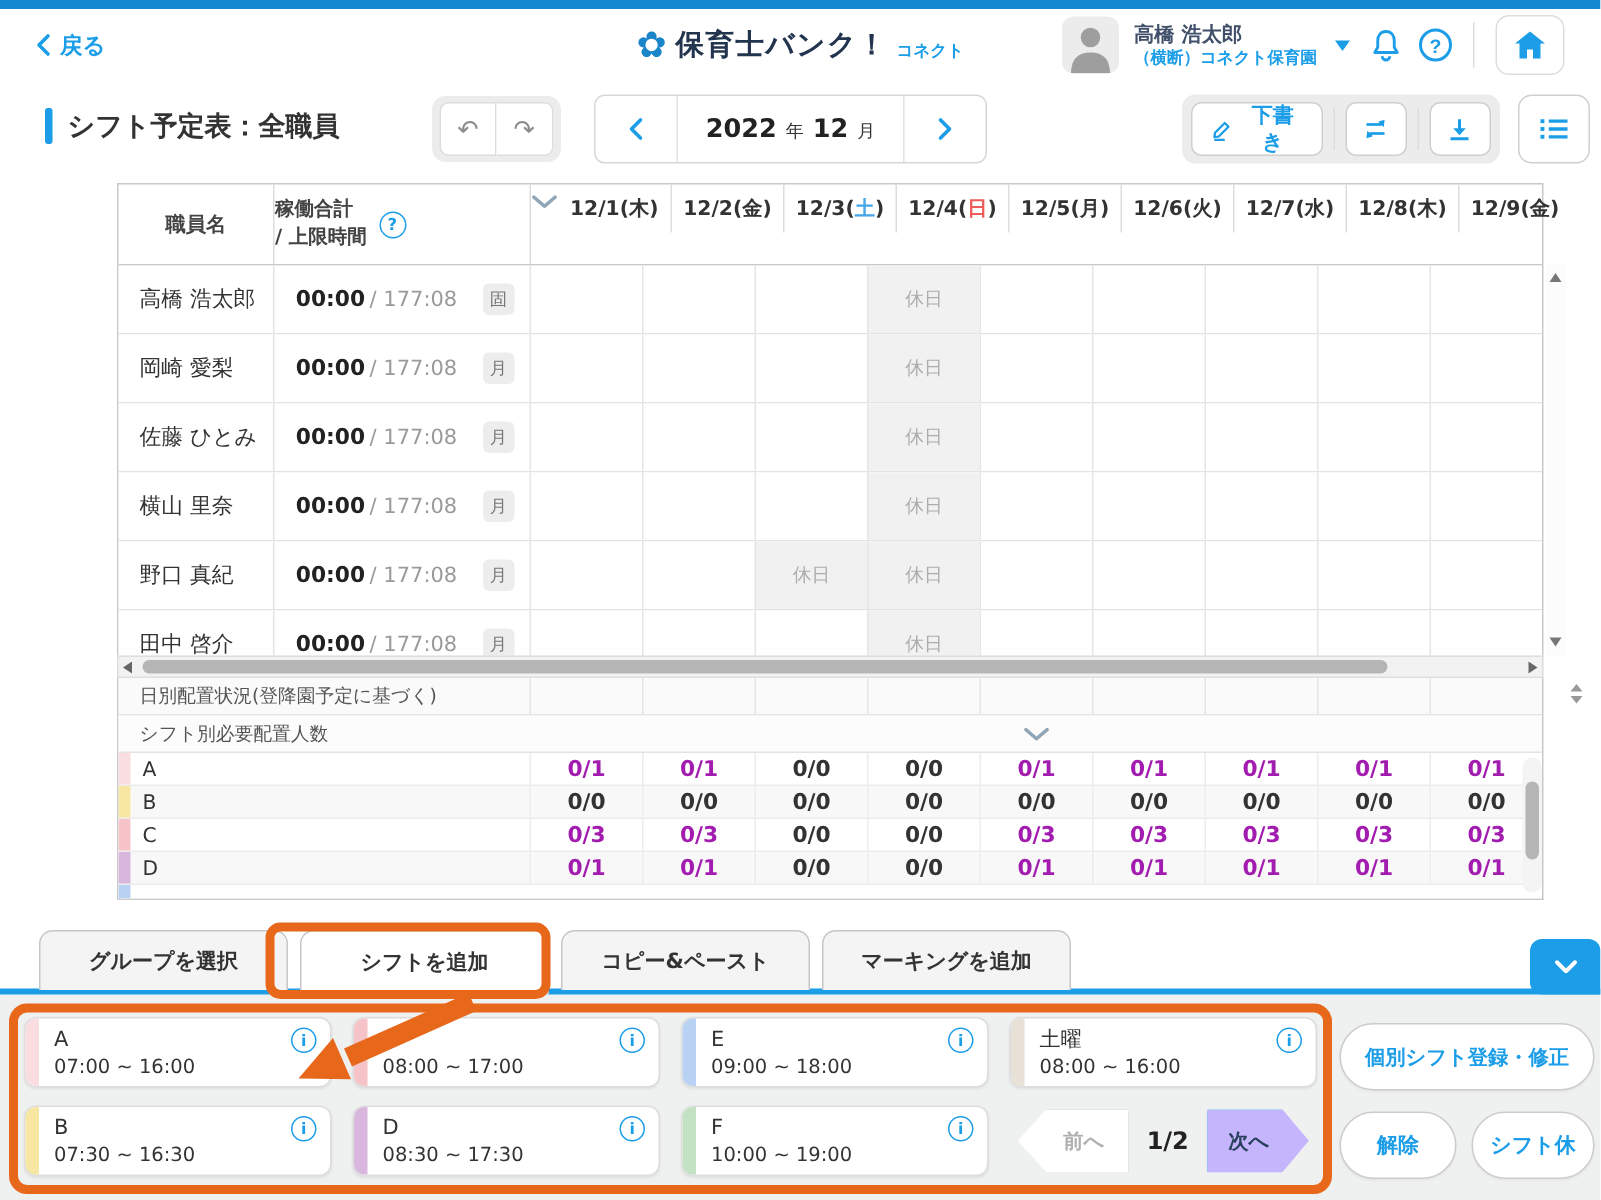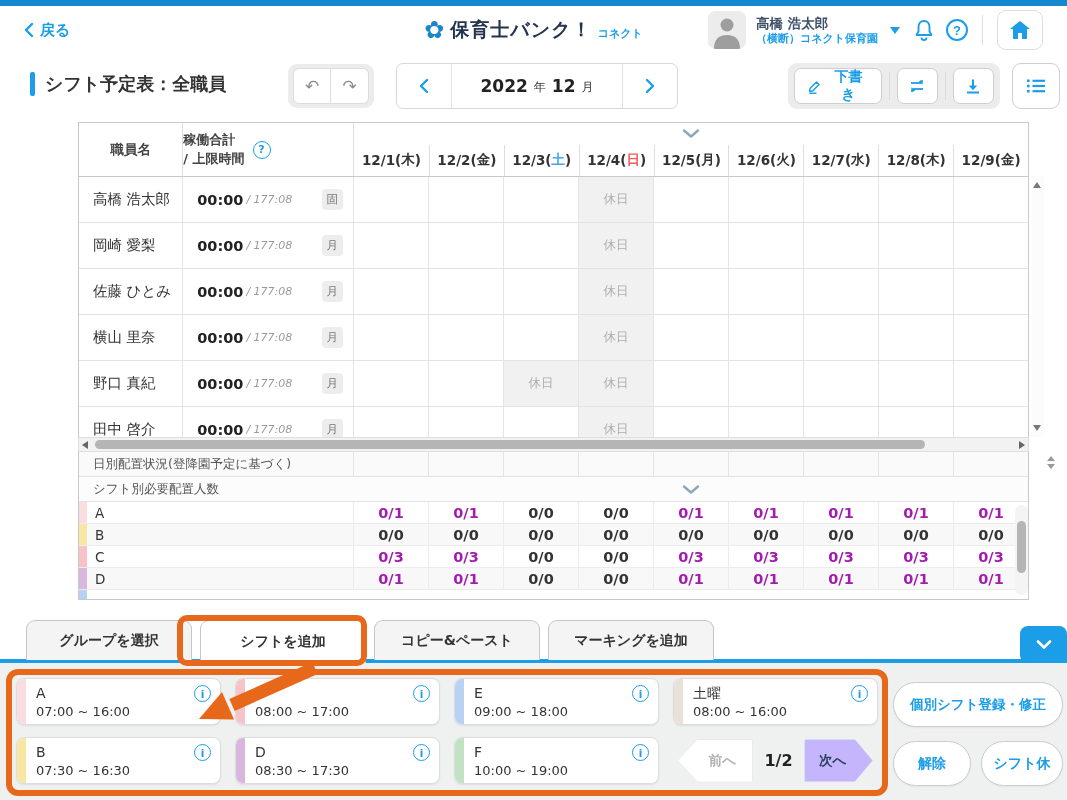--- a/index.html
+++ b/index.html
@@ -26,51 +26,51 @@
   .hdivider{width:1px;height:30px;background:#ddd;margin:0 4px;}
   .homebtn{width:46px;height:40px;border:1px solid #ddd;border-radius:9px;background:#fff;display:flex;align-items:center;justify-content:center;cursor:pointer;}
   
   .pagetitle{position:absolute;left:30px;top:72px;display:flex;align-items:center;gap:10px;}
   .titlebar{width:5px;height:24px;background:#1b9de8;border-radius:2px;}
   .titletext{font-size:18px;font-weight:bold;color:#333;}
   .undoredo{position:absolute;left:288px;top:64px;width:86px;height:44px;background:#ececec;border-radius:9px;display:flex;align-items:center;justify-content:center;padding:4px;}
   .ur-btn{width:38px;height:36px;background:#fff;border:1px solid #ddd;display:flex;align-items:center;justify-content:center;font-size:17px;color:#8c8c8c;cursor:pointer;}
   .ur-btn:first-child{border-radius:6px 0 0 6px;}
   .ur-btn:last-child{border-radius:0 6px 6px 0;border-left:none;}
-  .datenav{position:absolute;left:396px;top:63px;width:282px;height:46px;background:#fff;border:1px solid #d7d7d7;border-radius:7px;display:flex;overflow:hidden;}
+  .datenav{position:absolute;left:396px;top:63px;width:262px;height:46px;background:#fff;border:1px solid #d7d7d7;border-radius:7px;display:flex;overflow:hidden;}
   .dn-chev{width:54px;display:flex;align-items:center;justify-content:center;cursor:pointer;}
   .dn-center{flex:1;border-left:1px solid #e2e2e2;border-right:1px solid #e2e2e2;display:flex;align-items:center;justify-content:center;gap:6px;}
   .dn-num{font-size:17px;font-weight:bold;color:#222;}
   .dn-unit{font-size:12px;color:#333;margin-top:3px;}
   .rightgroup{position:absolute;left:788px;top:63px;width:212px;height:46px;background:#ececec;border-radius:9px;display:flex;align-items:center;padding:0 6px;gap:0;}
   .draftbtn{height:36px;padding:0 12px;background:#fff;border:1px solid #cfcfcf;border-radius:7px;display:flex;align-items:center;gap:6px;color:#1b9de8;font-size:14px;font-weight:bold;cursor:pointer;}
   .groupdiv{width:1px;height:28px;background:#dcdcdc;margin:0 7px;}
   .sqbtn{width:42px;height:36px;background:#fff;border:1px solid #cfcfcf;border-radius:7px;display:flex;align-items:center;justify-content:center;cursor:pointer;}
   .listbtn{position:absolute;left:1012px;top:63px;width:48px;height:46px;background:#fff;border:1px solid #cfcfcf;border-radius:9px;display:flex;align-items:center;justify-content:center;cursor:pointer;}
   
   .sheet{position:absolute;left:78px;top:122px;width:951px;border:1px solid #c9c9c9;background:#fff;}
   .thead{display:flex;height:54px;border-bottom:1px solid #c9c9c9;}
   .h-name{width:104px;display:flex;align-items:center;justify-content:center;font-size:13.5px;font-weight:bold;color:#444;}
   .h-hours{width:172px;border-left:1px solid #ddd;display:flex;align-items:center;padding-left:0;gap:8px;}
   .h-hours .twoline{font-size:13px;font-weight:bold;color:#444;line-height:1.4;}
   .helpcirc{width:18px;height:18px;border:1.6px solid #1b9de8;border-radius:50%;color:#1b9de8;font-size:11px;font-weight:bold;display:flex;align-items:center;justify-content:center;cursor:pointer;}
-  .h-dates{width:675px;border-left:1px solid #ddd;display:flex;flex-direction:column;}
+  .h-dates{width:675px;border-left:1px solid #ddd;display:flex;flex-direction:row;}
   .chevstrip{height:22px;display:flex;align-items:center;justify-content:center;cursor:pointer;}
   .daterow{height:32px;display:flex;}
   .dcell{width:75px;display:flex;align-items:center;justify-content:center;font-size:13.5px;font-weight:bold;color:#333;border-left:1px solid #ddd;}
   .dcell:first-child{border-left:none;}
   .dcell .dow{font-weight:bold;}
   .dcell.sat .dow{color:#45a6e8;}
   .dcell.sun .dow{color:#ef5b5b;}
   .tbody{height:261px;overflow:hidden;}
   .srow{display:flex;height:46px;border-bottom:1px solid #e3e3e3;background:#fff;}
   .s-name{width:104px;display:flex;align-items:center;padding-left:14px;font-size:14.5px;color:#333;}
   .s-hours{width:172px;border-left:1px solid #e3e3e3;display:flex;align-items:center;padding:0 10px 0 14px;}
   .worked{font-size:14.5px;font-weight:bold;color:#222;}
-  .cap{font-size:11px;color:#9a9a9a;margin-left:3px;font-style:italic;}
+  .cap{font-size:14px;color:#9a9a9a;margin-left:3px;}
   .badge{margin-left:auto;background:#ededed;border-radius:4px;color:#777;font-size:11.5px;padding:3px 5px;}
   .cells{display:flex;}
   .scell{width:75px;border-left:1px solid #e5e5e5;display:flex;align-items:center;justify-content:center;font-size:12.5px;cursor:pointer;}
   .scell.holiday{background:#f1f1f1;color:#adadad;}
   
   .vscroll1{position:absolute;left:1031px;top:176px;width:13px;height:261px;background:#fcfcfc;}
   .varrow{position:absolute;left:2px;width:0;height:0;border-left:4.5px solid transparent;border-right:4.5px solid transparent;}
   .varrow.up{top:6px;border-bottom:6px solid #777;}
   .varrow.down{bottom:6px;border-top:6px solid #777;}
   

